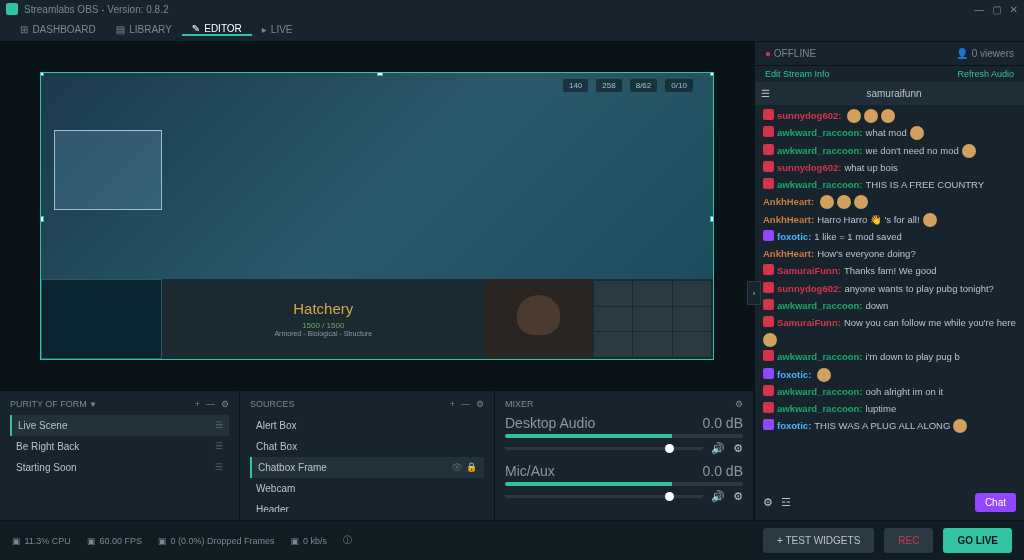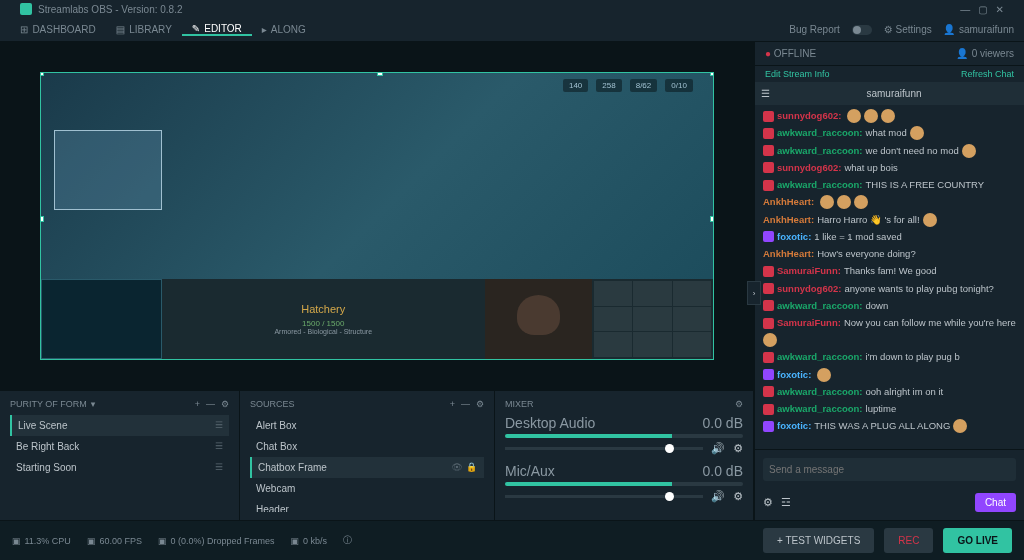--- a/index.html
+++ b/index.html
@@ -1,17 +1,17 @@
 <!DOCTYPE html>
 <html><head>
 <meta charset="utf-8">
 <style>
 *{margin:0;padding:0;box-sizing:border-box;font-family:'Segoe UI',Arial,sans-serif}
 body{background:#0f1d23;color:#bcc4ca;font-size:11px;overflow:hidden;width:1024px;height:560px}
-.titlebar{height:18px;background:#17242d;display:flex;align-items:center;padding:0 20px;font-size:10px;color:#7a8892}
+.titlebar{height:18px;background:#17242d;display:flex;align-items:center;padding:0 6px;font-size:10px;color:#7a8892}
 .titlebar .logo{width:12px;height:12px;background:#31c3a2;border-radius:2px;margin-right:6px}
 .titlebar .wincontrols{margin-left:auto;display:flex;gap:8px;color:#7a8892}
 .titlebar .wincontrols span{cursor:pointer}
 .topnav{height:24px;background:#17242d;display:flex;align-items:center;padding:0 10px;border-bottom:1px solid #0a1418;font-size:10px}
 .topnav .navitem{padding:0 10px;color:#7a8892;cursor:pointer;display:flex;align-items:center;gap:4px}
 .topnav .navitem.active{color:#fff;border-bottom:2px solid #31c3a2}
 .topnav .right{margin-left:auto;display:flex;align-items:center;gap:12px;color:#7a8892}
 .topnav .toggle{width:20px;height:10px;background:#2a3942;border-radius:5px;position:relative}
 .topnav .toggle::after{content:'';position:absolute;width:8px;height:8px;background:#7a8892;border-radius:50%;top:1px;left:1px}
 .main{display:flex;height:478px}
@@ -50,21 +50,21 @@
 .mixer-ctrl{display:flex;align-items:center;gap:8px;margin-top:4px}
 .mixer-slider{flex:1;height:3px;background:#2a3942;position:relative}
 .mixer-slider::after{content:'';position:absolute;right:15%;top:-3px;width:9px;height:9px;background:#fff;border-radius:50%}
 .chat{width:270px;background:#17242d;border-left:1px solid #0a1418;display:flex;flex-direction:column}
 .chat-header{padding:6px 10px;display:flex;align-items:center;font-size:10px;color:#7a8892;border-bottom:1px solid #0a1418}
 .chat-header .viewers{margin-left:auto}
 .chat-subhead{padding:3px 10px;display:flex;font-size:9px;color:#31c3a2}
 .chat-subhead .refresh{margin-left:auto}
 .chat-title{padding:6px;text-align:center;font-size:10px;color:#bcc4ca;background:#1f2e37}
 .chat-msgs{flex:1;overflow-y:auto;padding:4px 8px;font-size:9.5px;line-height:1.5}
-.chat-msg{margin-bottom:3px;display:flex;align-items:center;gap:3px;flex-wrap:wrap}
+.chat-msg{margin-bottom:3px;display:flex;gap:3px;flex-wrap:wrap}
 .chat-msg .user{font-weight:bold}
 .chat-msg .badge{width:11px;height:11px;display:inline-block;border-radius:2px}
 .badge.b1{background:#d4344a}.badge.b2{background:#9146ff}
 .emote{width:14px;height:14px;background:#d4a060;border-radius:50%;display:inline-block}
 .chat-input{padding:8px;border-top:1px solid #0a1418}
 .chat-input input{width:100%;background:#1f2e37;border:none;padding:6px;color:#7a8892;font-size:10px;border-radius:3px}
 .chat-btns{display:flex;align-items:center;padding:4px 8px 8px;gap:8px}
 .chat-btns .send{margin-left:auto;background:#9146ff;color:#fff;padding:4px 10px;border-radius:3px;font-size:10px;cursor:pointer}
 .footer{height:40px;background:#0f1d23;border-top:1px solid #0a1418;display:flex;align-items:center;padding:0 12px;font-size:9px;color:#7a8892}
 .footer .stat{display:flex;align-items:center;gap:4px;margin-right:16px}
@@ -85,27 +85,21 @@
     <span>—</span>
     <span>▢</span>
     <span>✕</span>
   </div>
 </div>
 
 <div class="topnav">
   <div class="navitem">⊞ <span>DASHBOARD</span></div>
   <div class="navitem">▤ <span>LIBRARY</span></div>
   <div class="navitem active">✎ <span>EDITOR</span></div>
-  <div class="navitem">▸ <span>ALONG</span></div>
-  <div class="right">
-    <span>Bug Report</span>
-    <div class="toggle"></div>
-    <span>⚙ <span>Settings</span></span>
-    <span>👤 <span>samuraifunn</span></span>
-  </div>
+  <div class="navitem">▸ <span>LIVE</span></div>
 </div>
 
 <div class="main">
   <div class="left">
     <div class="preview">
       <div class="canvas">
         <div class="handle h-tl"></div>
         <div class="handle h-tr"></div>
         <div class="handle h-bl"></div>
         <div class="handle h-br"></div>
@@ -116,21 +110,21 @@
         <div class="gamehud">
           <span>140</span>
           <span>258</span>
           <span>8/62</span>
           <span>0/10</span>
         </div>
         <div class="overlay-minimap"></div>
         <div class="gameui">
           <div class="minimap"></div>
           <div class="centerpanel">
-            <div style="color:#d4a84a;font-size:11px">Hatchery</div>
+            <div style="color:#d4a84a;font-size:15px">Hatchery</div>
             <div style="color:#6aaa6a;font-size:8px;margin-top:4px">1500 / 1500</div>
             <div style="color:#8a98a2;font-size:7px">Armored - Biological - Structure</div>
           </div>
           <div class="webcam"></div>
           <div class="cmdgrid">
             <div></div>
               <div></div>
               <div></div>
               <div></div>
               <div></div>
@@ -244,21 +238,21 @@
   </div>
 
   <div class="chat">
     <div class="chat-header">
       <span style="color:#d4344a">●</span>&nbsp;
       <span>OFFLINE</span>
       <span class="viewers">👤 <span>0 viewers</span></span>
     </div>
     <div class="chat-subhead">
       <span>Edit Stream Info</span>
-      <span class="refresh">Refresh Chat</span>
+      <span class="refresh">Refresh Audio</span>
     </div>
     <div class="chat-title">
       <span style="float:left">☰</span>
       <span>samuraifunn</span>
     </div>
     <div class="chat-msgs" id="chat-msgs">
         <div class="chat-msg">
           <span class="badge b1"></span>
           <span class="user" style="color:#d4344a">sunnydog602:</span> 
           <span></span> 
@@ -351,23 +345,20 @@
           <span class="user" style="color:#1aa86a">awkward_raccoon:</span> 
           <span>luptime</span>
         </div>
         <div class="chat-msg">
           <span class="badge b2"></span>
           <span class="user" style="color:#4ab4ff">foxotic:</span> 
           <span>THIS WAS A PLUG ALL ALONG</span> 
           <span class="emote"></span>
         </div>
       </div>
-    <div class="chat-input">
-      <input placeholder="Send a message" style="">
-    </div>
     <div class="chat-btns">
       <span>⚙</span>
       <span>☲</span>
       <div class="send">Chat</div>
     </div>
   </div>
 </div>
 
 <div class="footer">
   <div class="stat">▣ <span>11.3% CPU</span></div>

